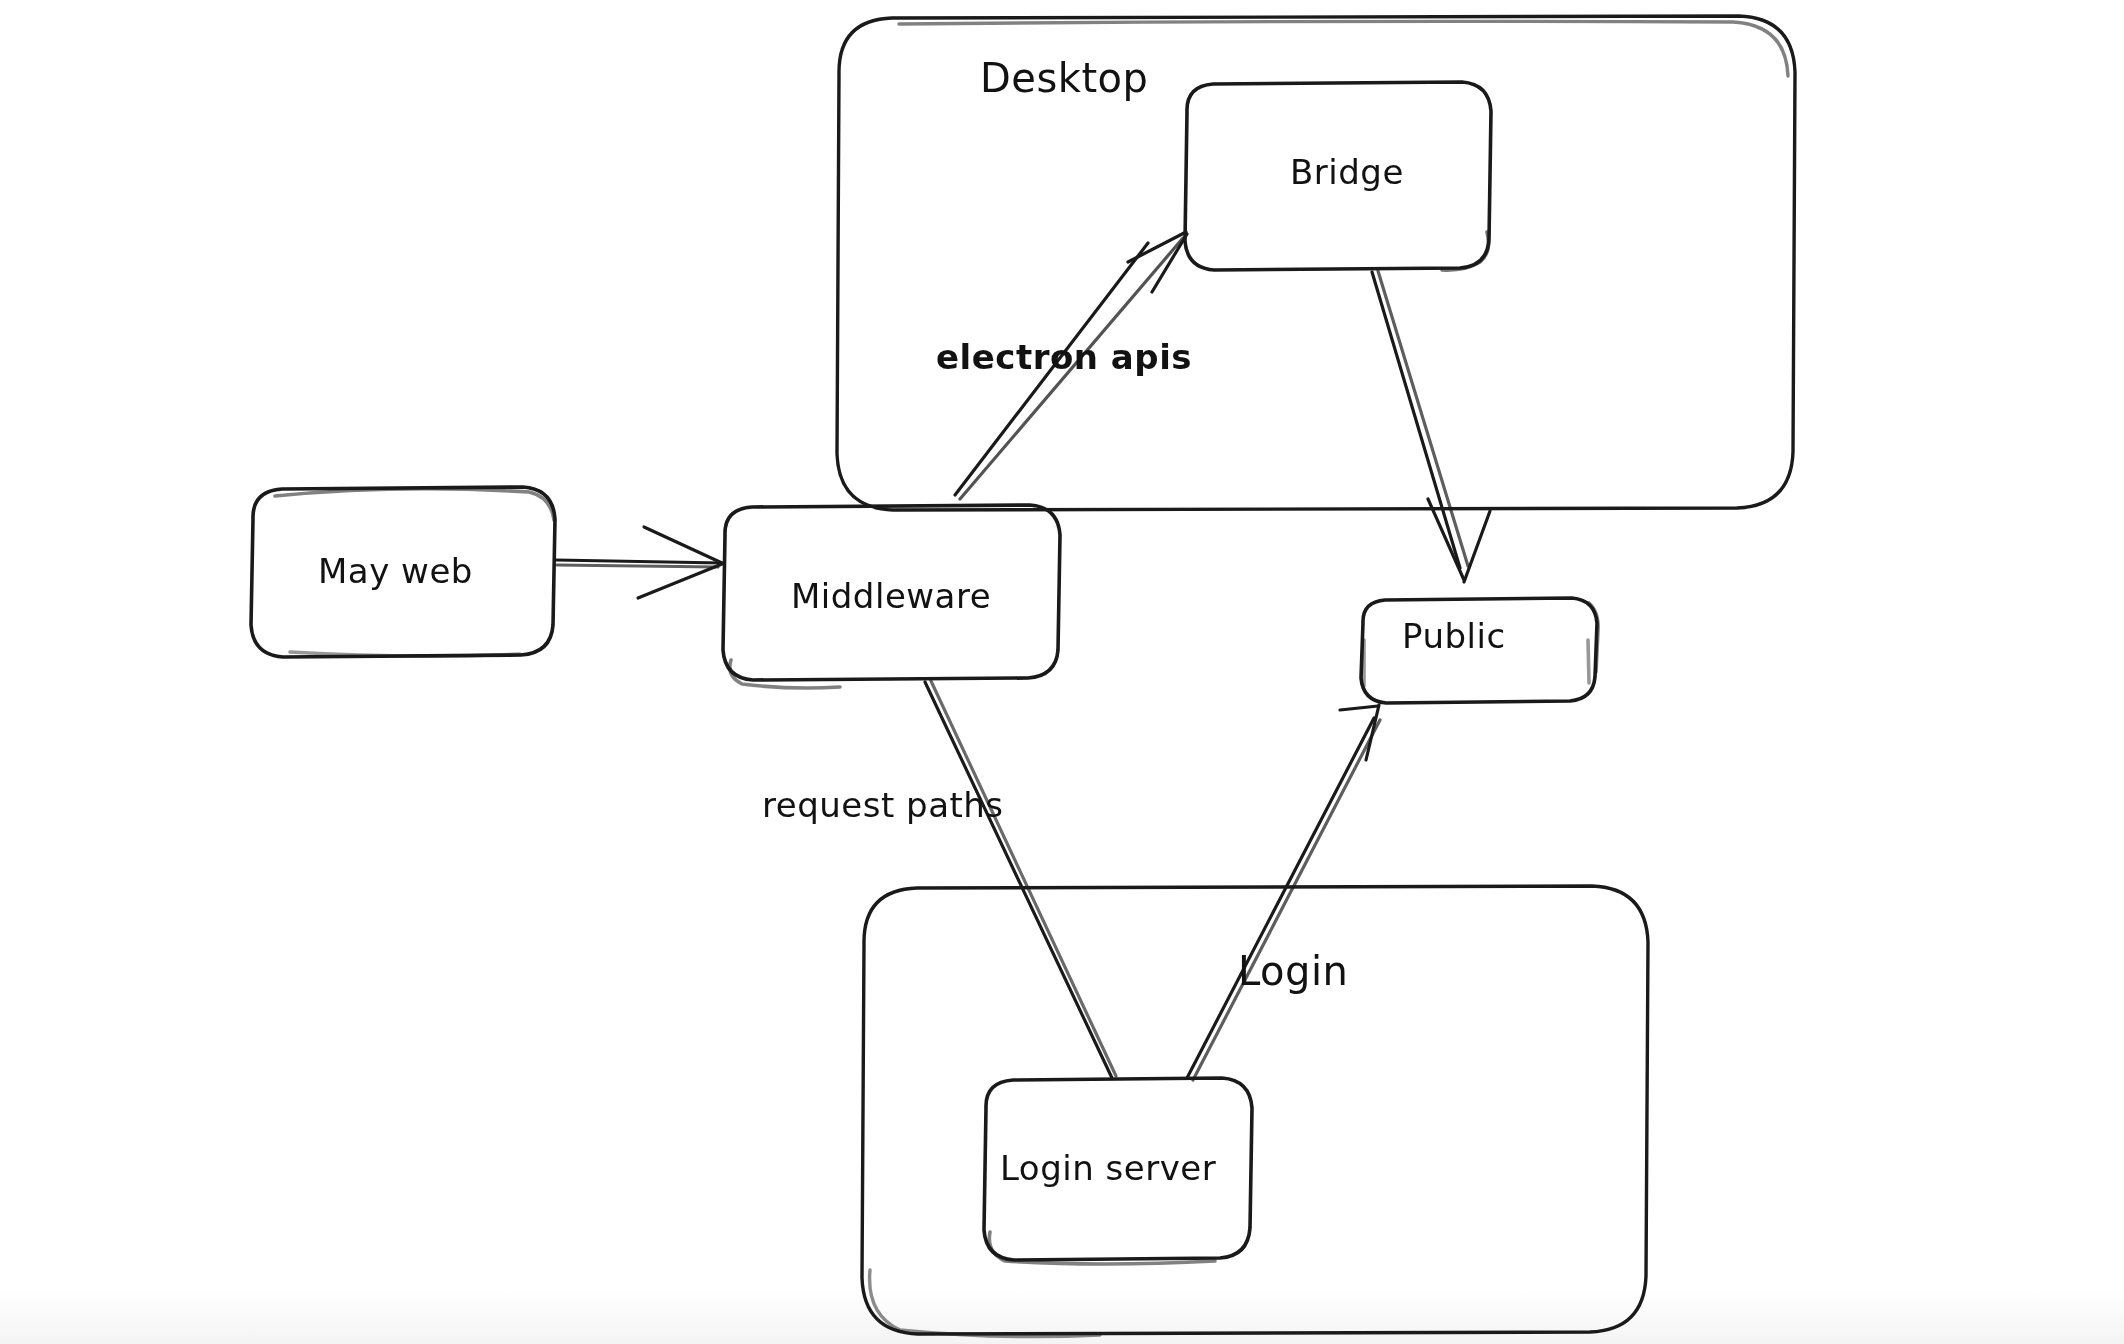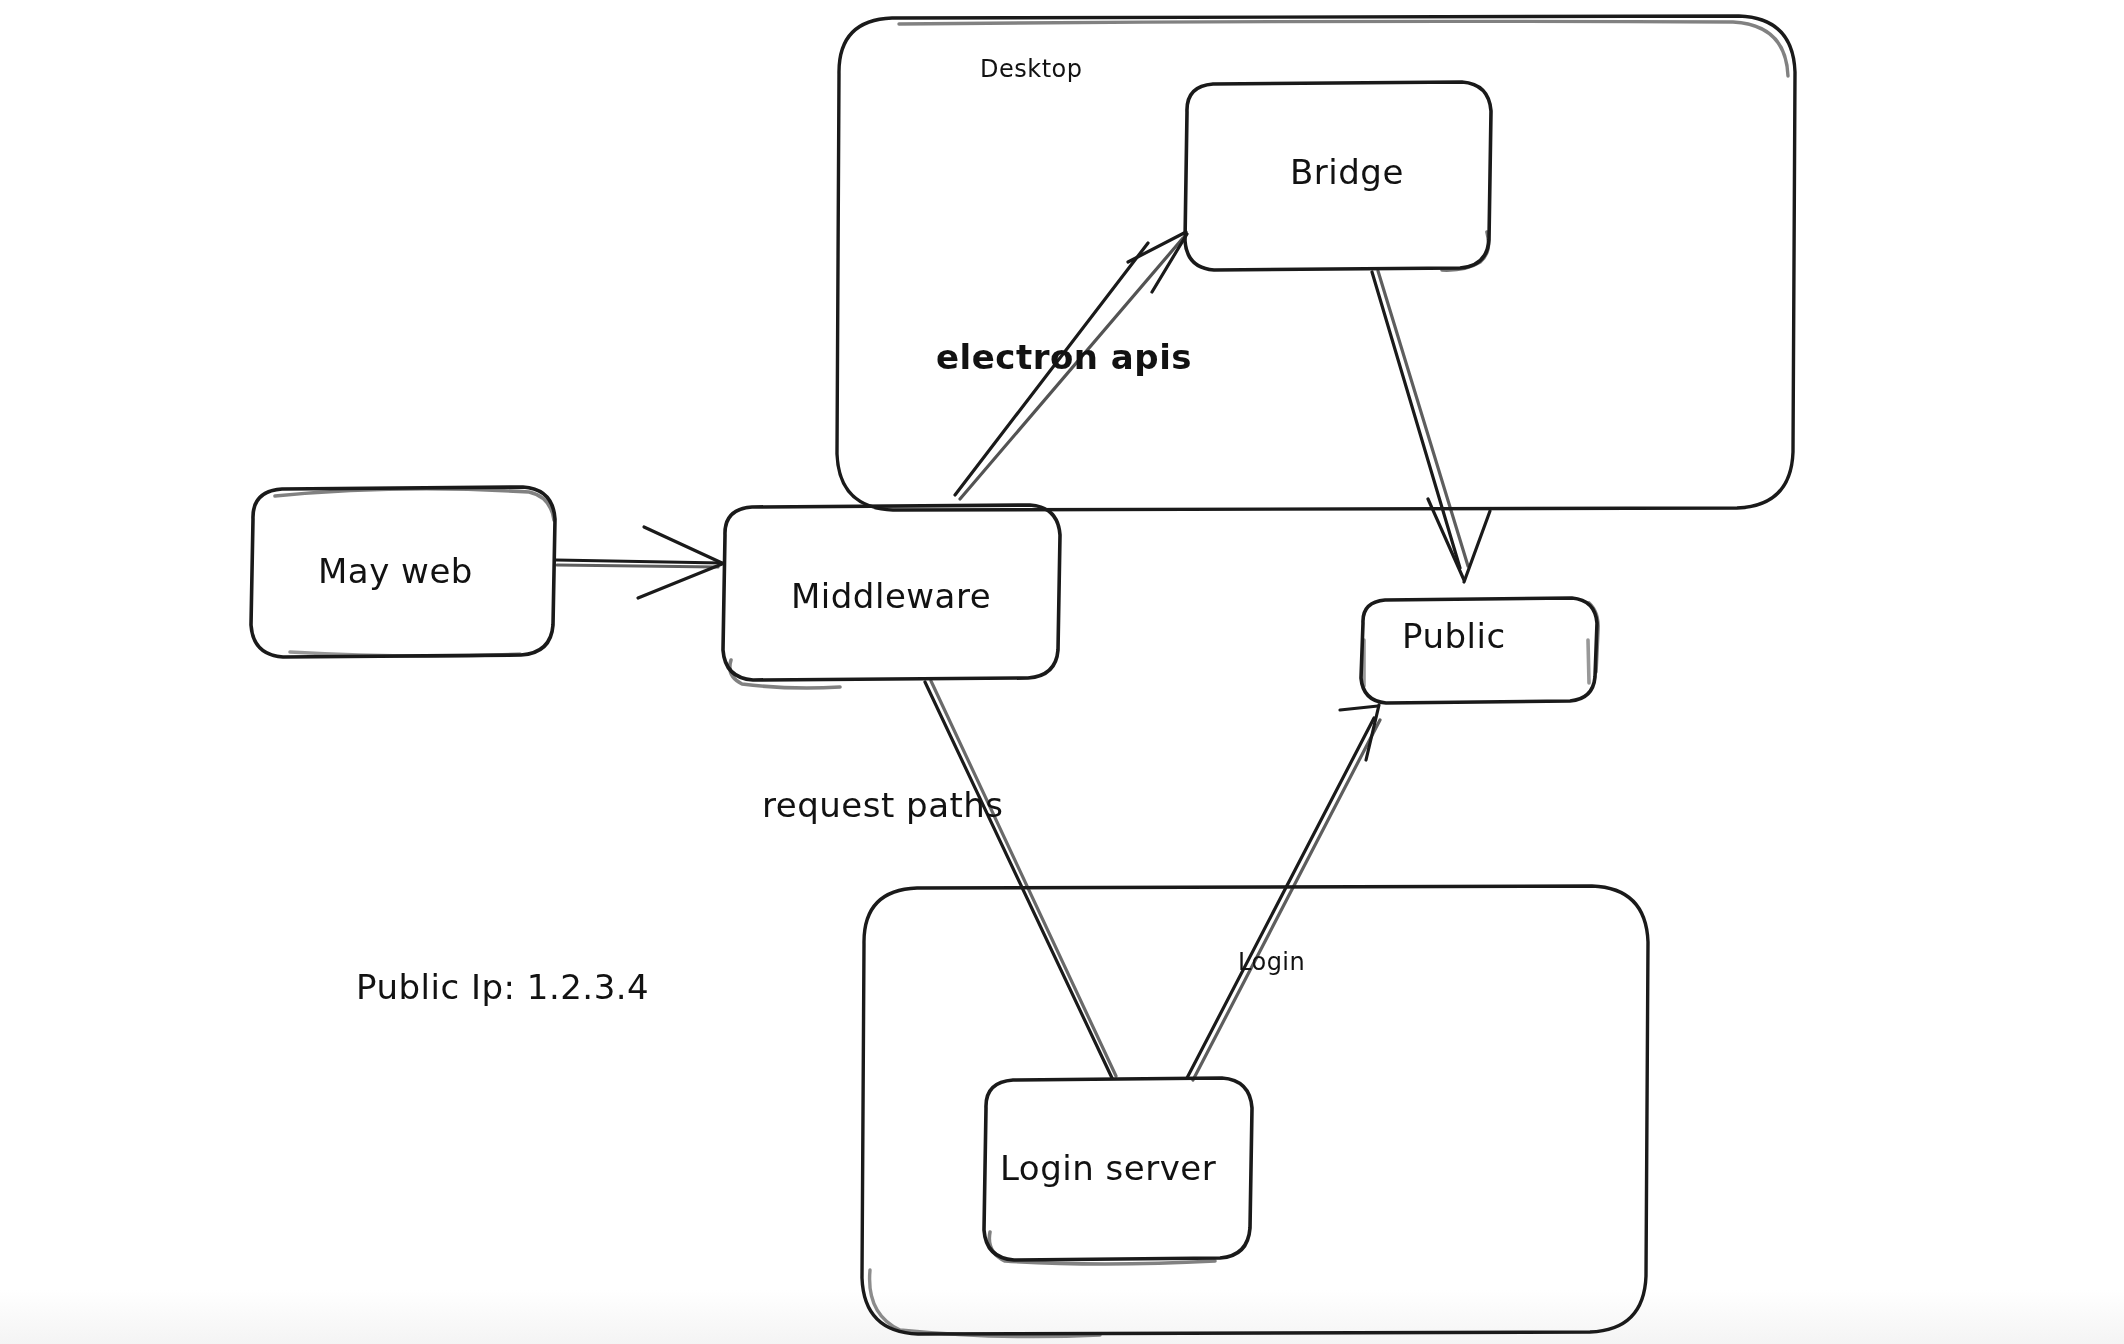--- a/index.html
+++ b/index.html
@@ -27,21 +27,21 @@
     color: #121212;
     font-family: "DejaVu Sans", sans-serif;
     white-space: pre;
     letter-spacing: 0.5px;
     user-select: none;
   }
   .node-label {
     font-size: 34px;
   }
   .group-label {
-    font-size: 24px;
+    font-size: 40px;
   }
   .edge-label {
     font-size: 34px;
   }
   .note-label {
     font-size: 34px;
     line-height: 1.28;
   }
 </style>
 </head>
@@ -164,16 +164,15 @@
   <div class="lbl node-label" style="left:1402px; top:616px;">Public</div>
 
   <div class="lbl node-label" style="left:1000px; top:1148px;">Login server</div>
 
   <div class="lbl edge-label" style="left:936px; top:337px;font-weight:bold;">electron apis</div>
 
   <div class="lbl edge-label" style="left:762px; top:785px;">request paths</div>
 
   <div class="lbl group-label" style="left:1238px; top:948px;">Login</div>
 
-  <div class="lbl note-label" style="left:356px; top:966px;">Public Ip: 1.2.3.4</div>
 
 
 </div>
 
 </body></html>

